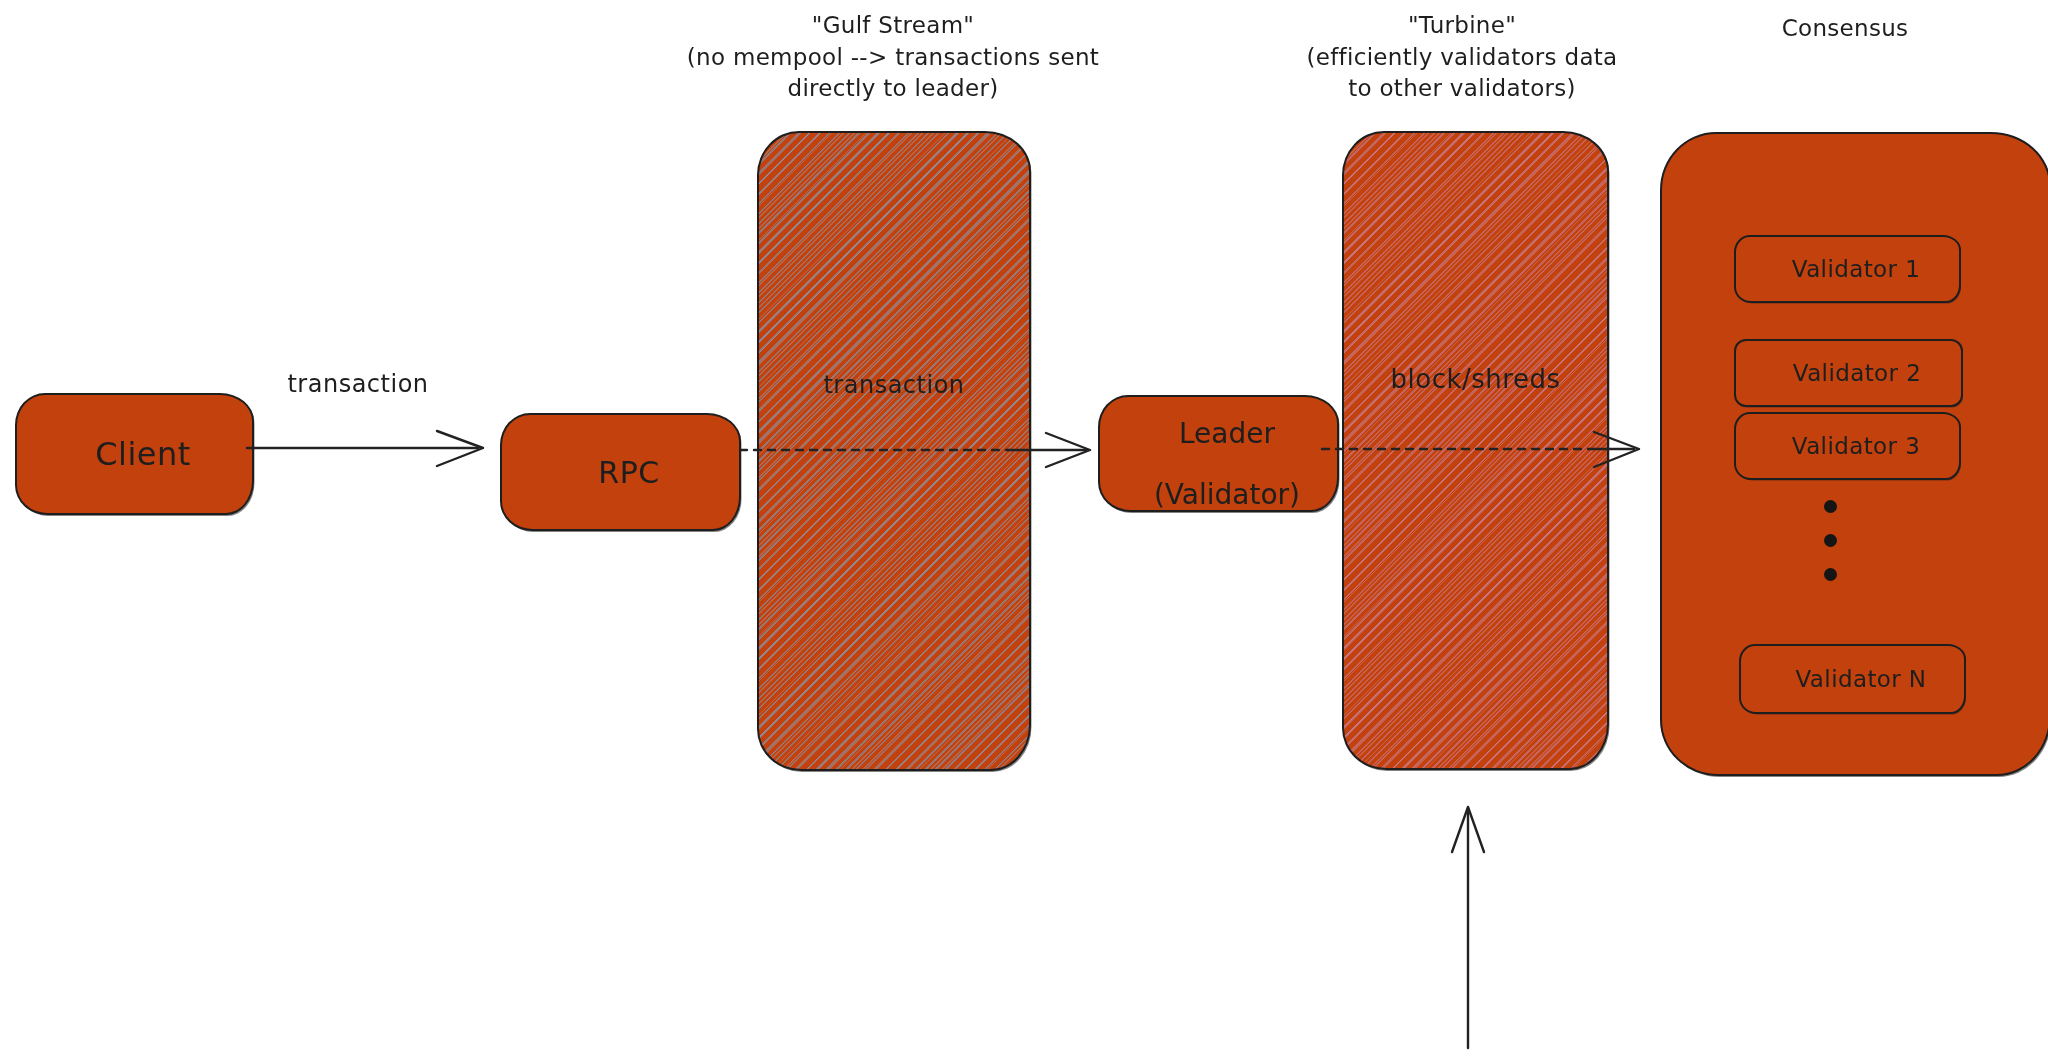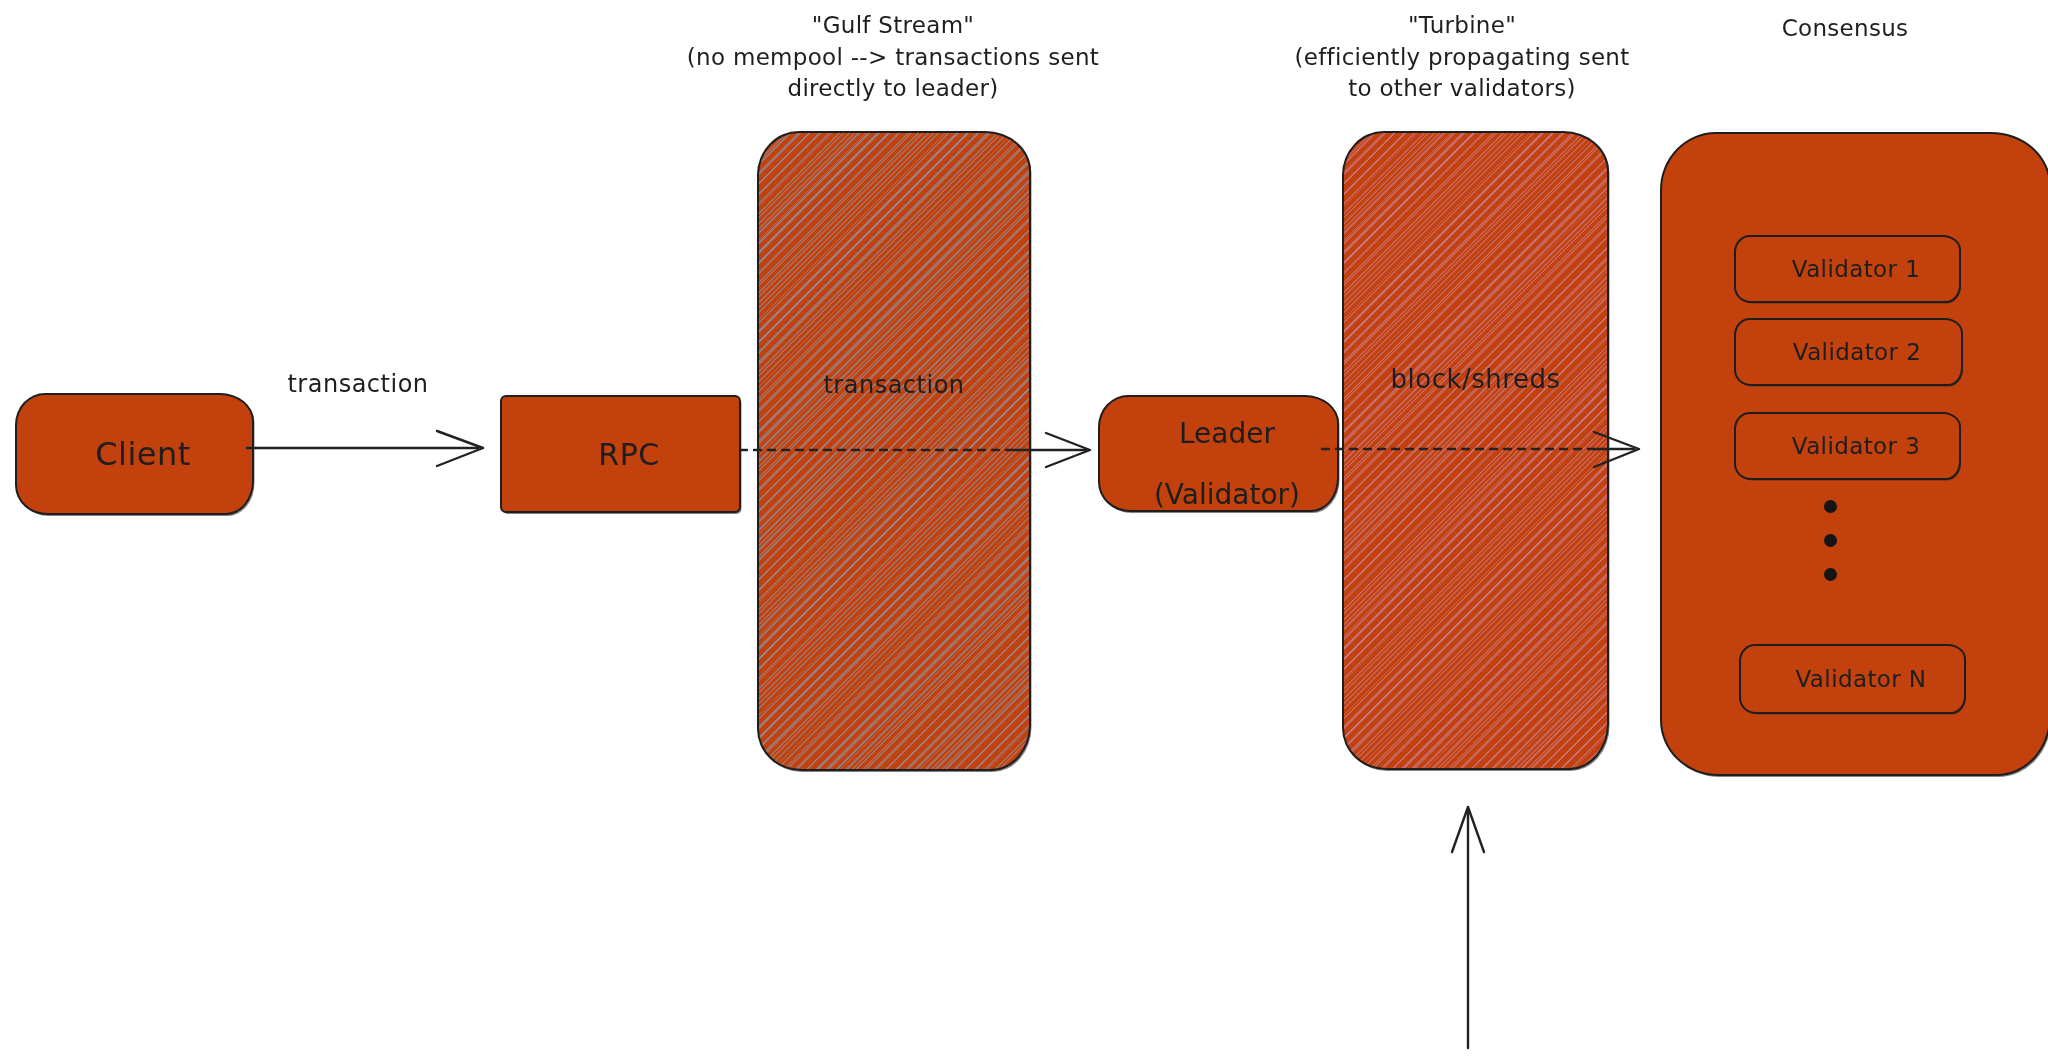--- a/index.html
+++ b/index.html
@@ -80,54 +80,54 @@
 <div id="canvas">
 
   <div class="top-title" style="left:643px;top:10px;width:500px;">
     <div>"Gulf Stream"</div>
     <div>(no mempool --&gt; transactions sent</div>
     <div>directly to leader)</div>
   </div>
 
   <div class="top-title" style="left:1212px;top:10px;width:500px;">
     <div>"Turbine"</div>
-    <div>(efficiently propagating sent</div>
+    <div>(efficiently validators data</div>
     <div>to other validators)</div>
   </div>
 
   <div class="top-title" style="left:1745px;top:13px;width:200px;">
     <div>Consensus</div>
   </div>
 
   <div class="flow-label" style="left:278px;top:370px;width:160px;">transaction</div>
 
   <div class="sketch node" style="left:15px;top:393px;width:218px;height:118px;">
     <div class="node-label" style="font-size:32px;">Client</div>
   </div>
 
-  <div class="sketch node" style="left:500px;top:395px;width:220px;height:114px;border-radius:6px;">
+  <div class="sketch node" style="left:500px;top:413px;width:220px;height:114px;">
     <div class="node-label">RPC</div>
   </div>
 
   <div class="sketch channel hatch-blue" style="left:757px;top:131px;width:253px;height:636px;">
     <div class="channel-label" style="top:238px;font-size:24px;">transaction</div>
   </div>
 
   <div class="sketch node" style="left:1098px;top:395px;width:220px;height:113px;">
     <div class="leader-label">Leader</div>
     <div class="leader-label">(Validator)</div>
   </div>
 
   <div class="sketch channel hatch-pink" style="left:1342px;top:131px;width:246px;height:635px;">
     <div class="channel-label" style="top:231px;">block/shreds</div>
   </div>
 
   <div class="sketch consensus" style="left:1660px;top:132px;width:370px;height:640px;">
     <div class="sketch validator" style="left:72px;top:101px;width:206px;height:64px;">Validator 1</div>
-    <div class="sketch validator" style="left:72px;top:184px;width:208px;height:64px;">Validator 2</div>
+    <div class="sketch validator" style="left:72px;top:205px;width:208px;height:64px;border-radius:12px;">Validator 2</div>
     <div class="sketch validator" style="left:72px;top:278px;width:206px;height:64px;">Validator 3</div>
     <div class="dots" style="left:162px;top:366px;">
       <span class="dot"></span>
       <span class="dot"></span>
       <span class="dot"></span>
     </div>
     <div class="sketch validator" style="left:77px;top:484px;width:206px;height:66px;margin-top:26px;">Validator N</div>
   </div>
 
   <svg class="arrows" width="2048" height="1060" viewBox="0 0 2048 1060">

